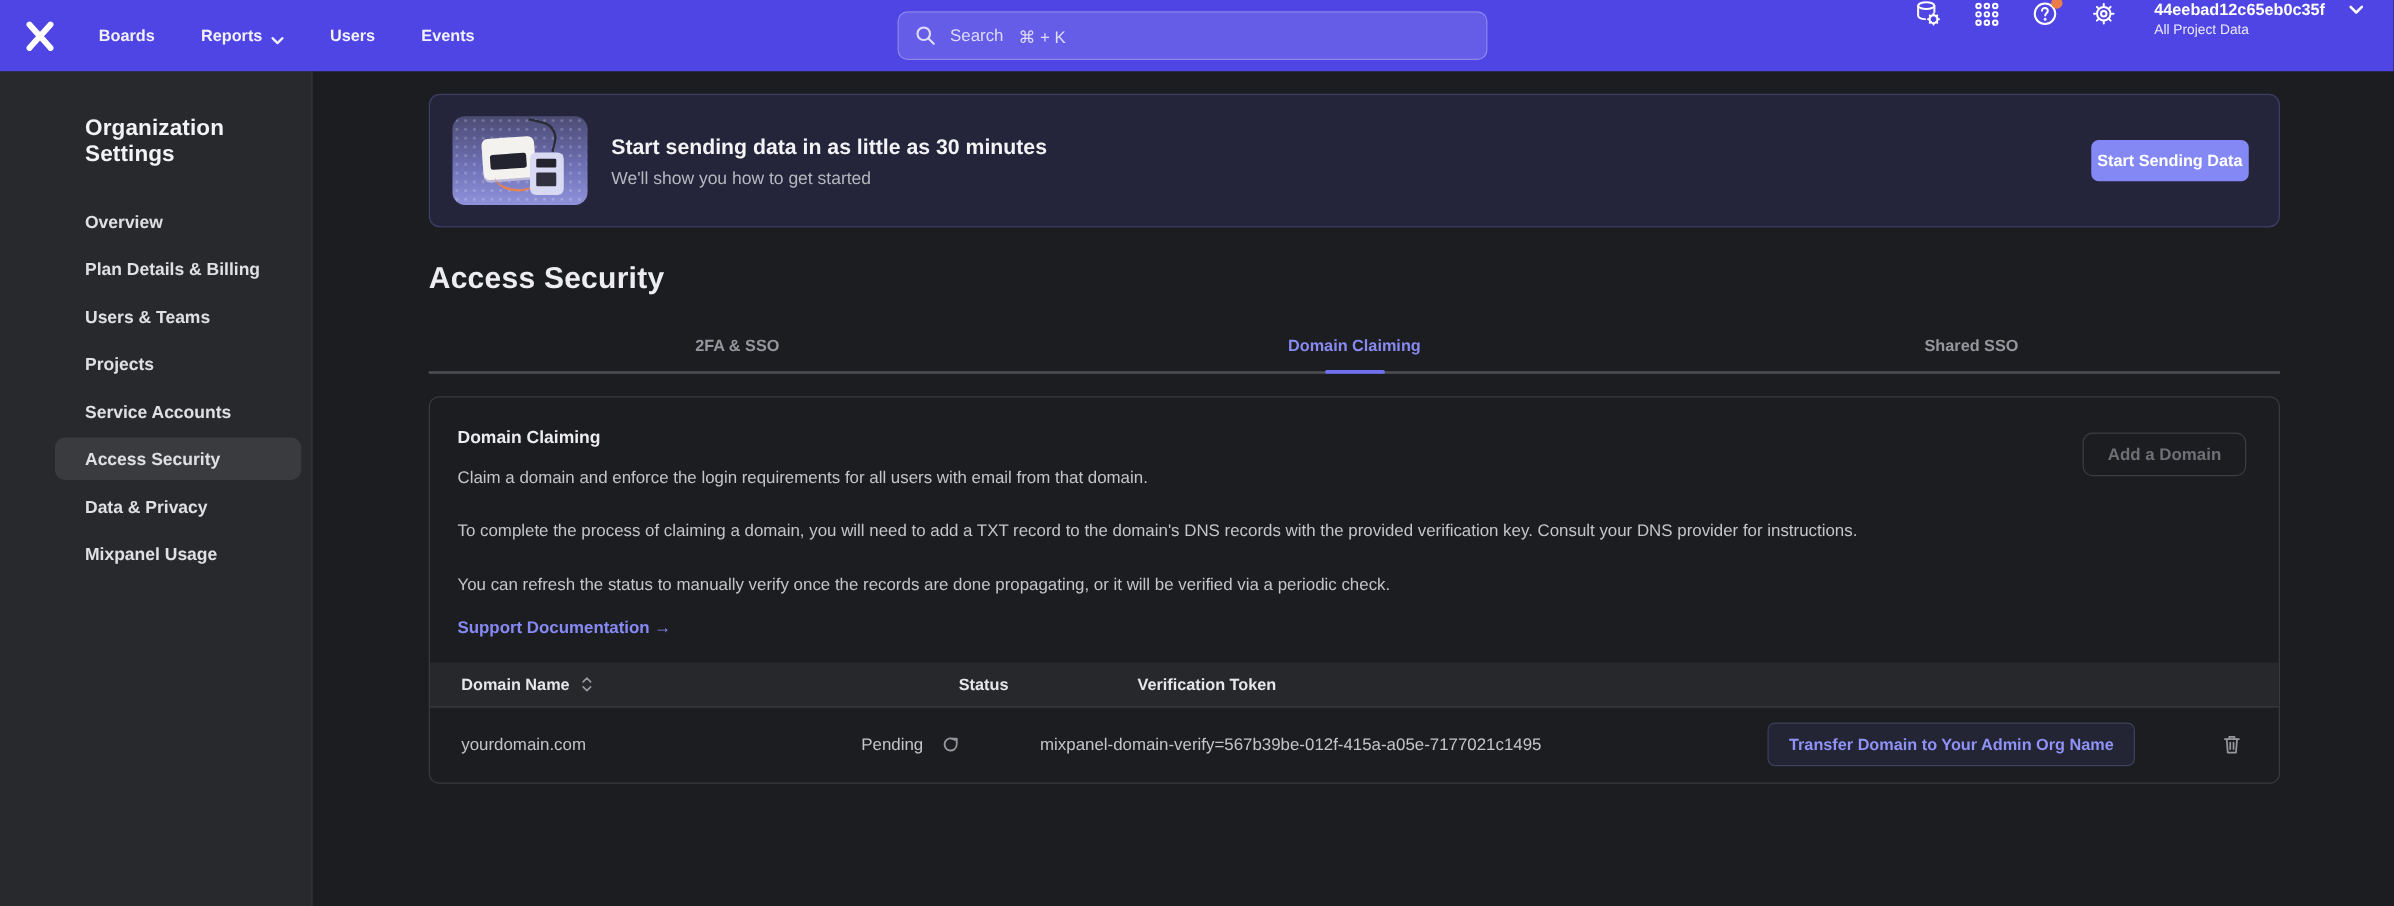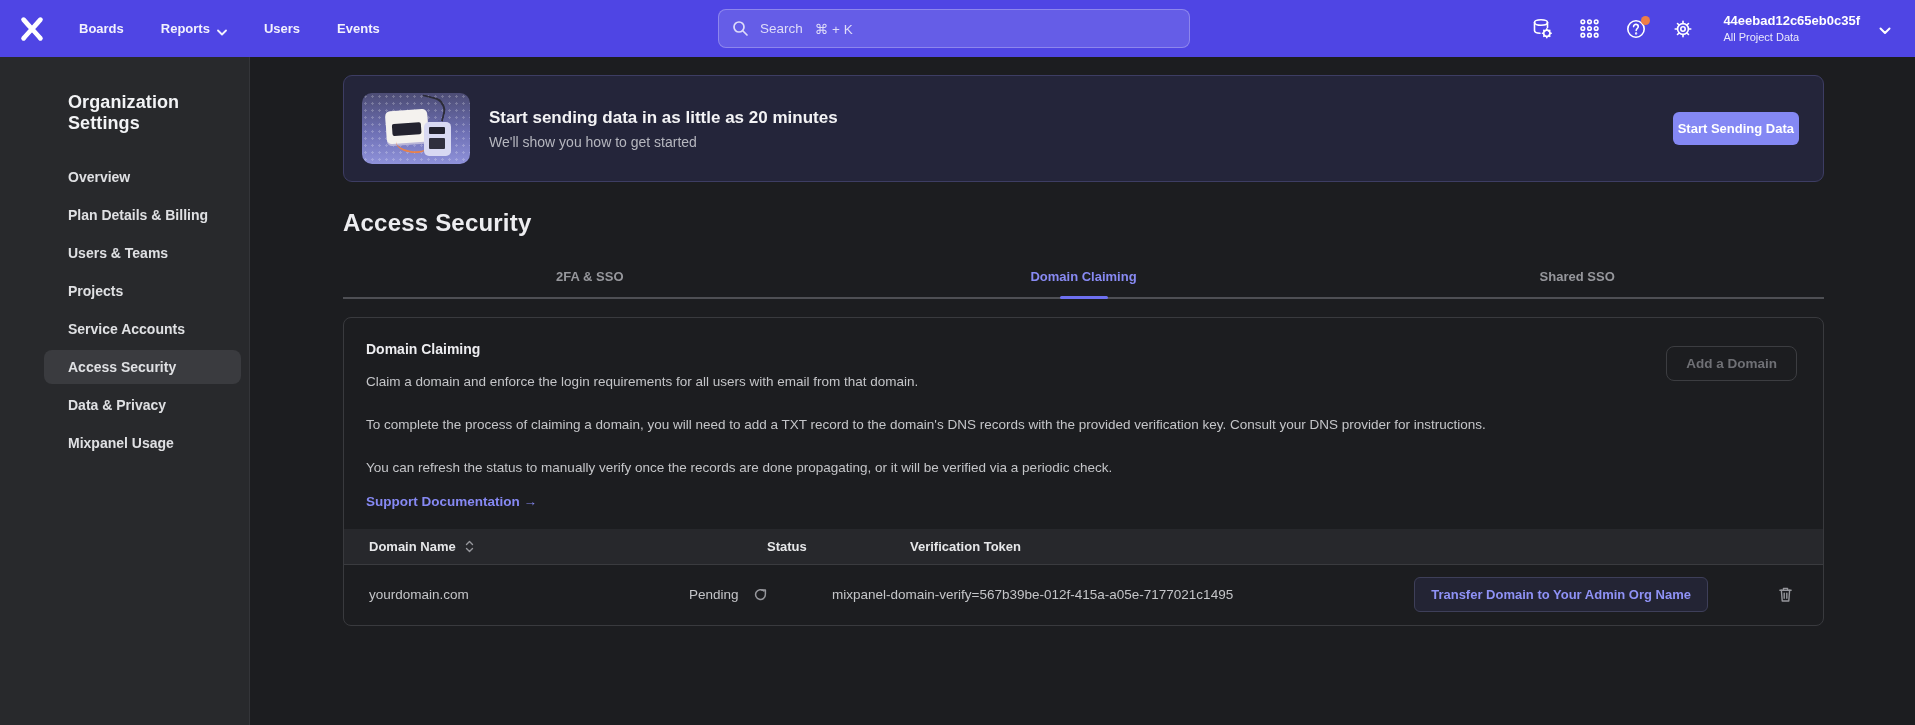--- a/index.html
+++ b/index.html
@@ -20,21 +20,21 @@
   .nav-items { display: flex; align-items: center; margin-left: 30px; gap: 37px; }
   .nav-item { font-size: 13px; font-weight: 600; color: #f2f1fd; cursor: pointer; display: flex; align-items: flex-end; gap: 7px; }
   .searchbar {
     position: absolute; left: 718px; top: 9px; width: 472px; height: 39px;
     background: rgba(255,255,255,0.13); border: 1px solid rgba(255,255,255,0.26);
     border-radius: 8px; display: flex; align-items: center; padding-left: 13px;
     color: #dedcf9; font-size: 13.5px; cursor: text;
   }
   .searchbar .s-label { margin-left: 11px; }
   .searchbar .s-kbd { margin-left: 12px; }
-  .nav-right { position: absolute; right: 0; top: 0; height: 57px; display: flex; align-items: center; gap: 25px; padding-right: 24px; }
+  .nav-right { position: absolute; right: 0; top: 0; height: 57px; display: flex; align-items: flex-start; gap: 25px; padding-right: 24px; }
   .nav-icon { color: #fff; cursor: pointer; position: relative; width: 22px; height: 22px; display: flex; align-items: center; justify-content: center; }
   .badge-dot { position: absolute; top: -2px; right: -3px; width: 9px; height: 9px; border-radius: 50%; background: #ed7d47; }
   .user-block { display: flex; flex-direction: column; line-height: 1.3; cursor: pointer; margin-left: 4px; }
   .user-org { font-size: 13px; font-weight: bold; color: #ffffff; }
   .user-proj { font-size: 11px; font-weight: normal; color: rgba(255,255,255,0.88); }
   .user-chev { color: #fff; cursor: pointer; margin-left: -6px; margin-top: 4px; }
 
   
   .sidebar {
     position: absolute; top: 57px; left: 0; bottom: 0; width: 250px;
@@ -230,21 +230,21 @@
       <div class="dev-a">
           <div class="keys"></div>
         </div>
       <div class="cable"></div>
       <div class="dev-b">
           <div class="scr1"></div>
           <div class="scr2"></div>
         </div>
     </div>
     <div class="banner-text">
-      <div class="banner-title">Start sending data in as little as 20 minutes</div>
+      <div class="banner-title">Start sending data in as little as 30 minutes</div>
       <div class="banner-sub">We'll show you how to get started</div>
     </div>
     <button class="banner-cta">Start Sending Data</button>
   </div>
 
   <div class="page-title">Access Security</div>
 
   <div class="tabs">
     <div class="tab">2FA &amp; SSO</div>
     <div class="tab active">Domain Claiming</div>

